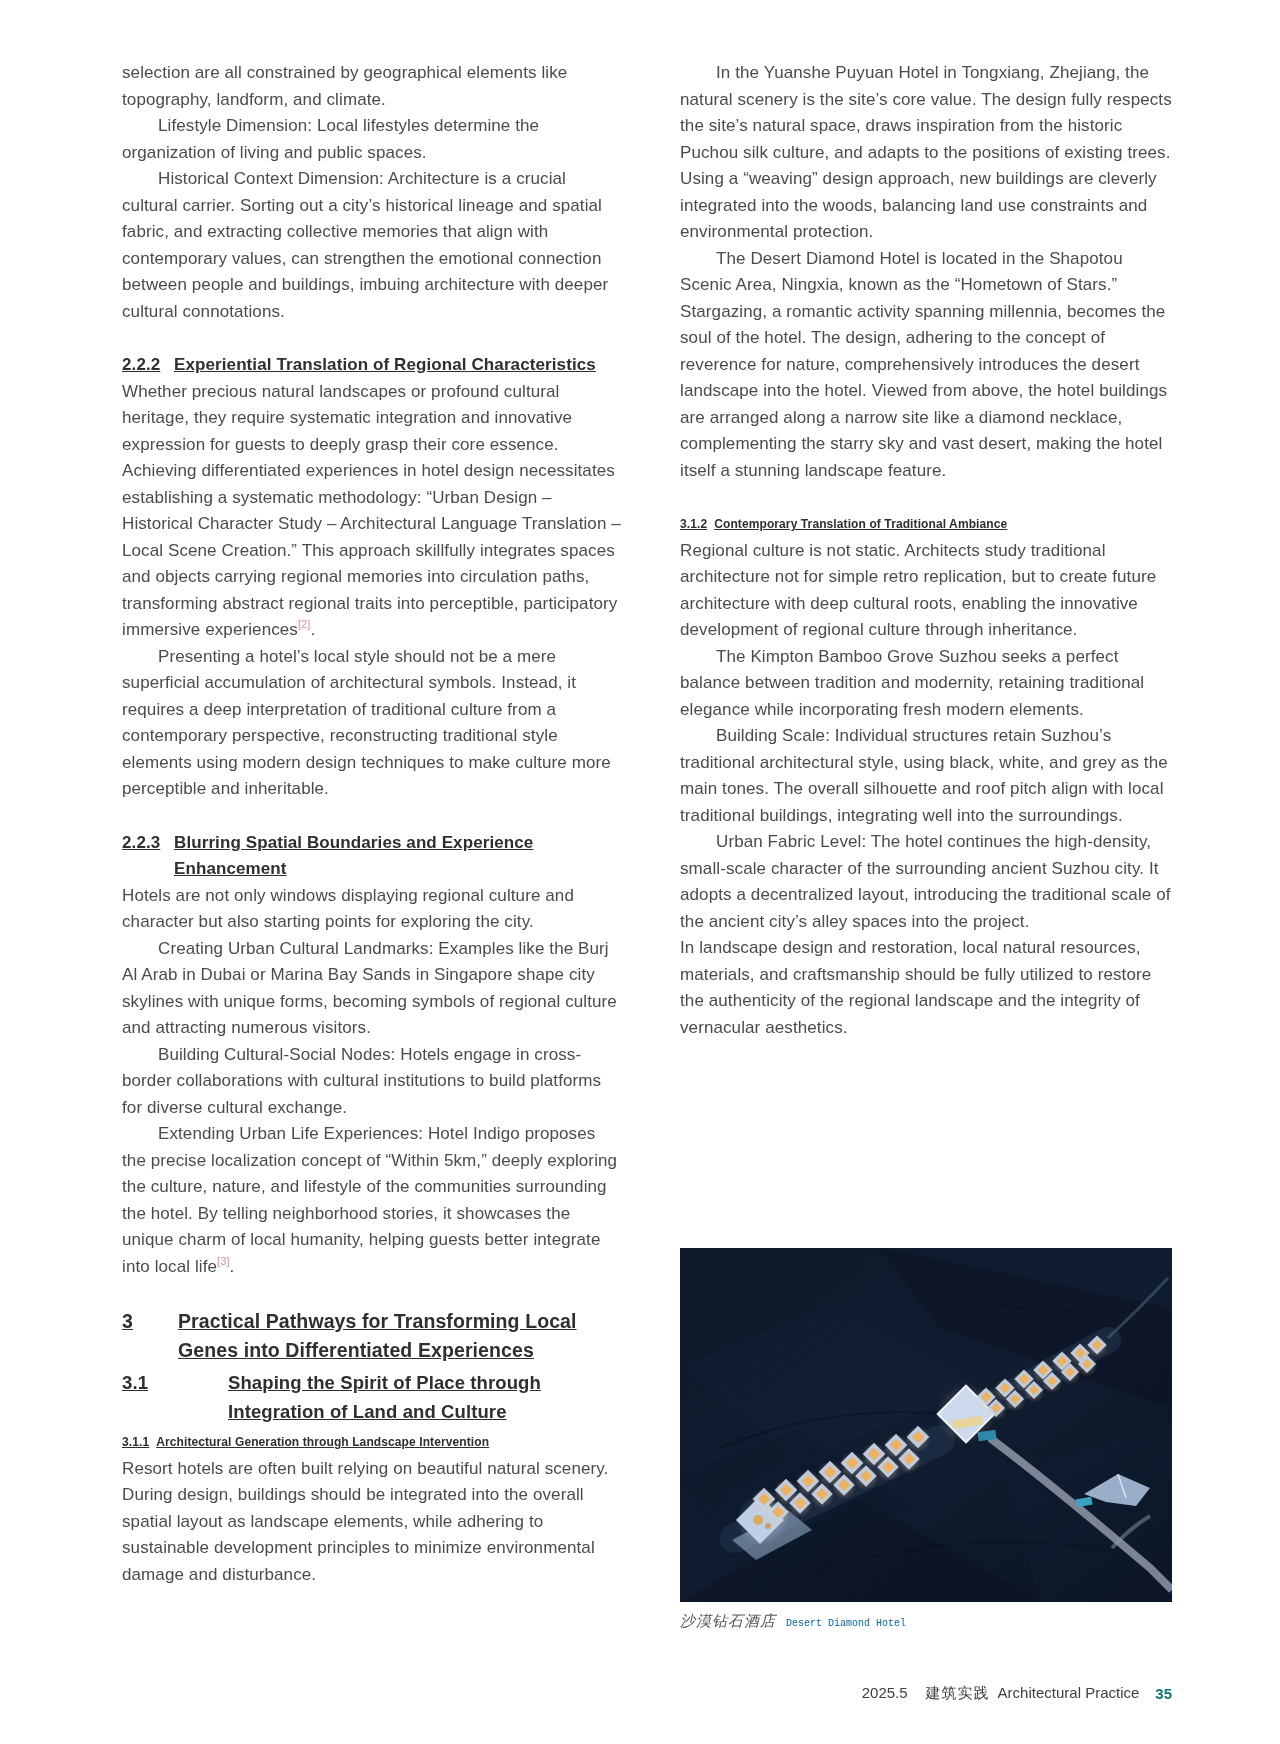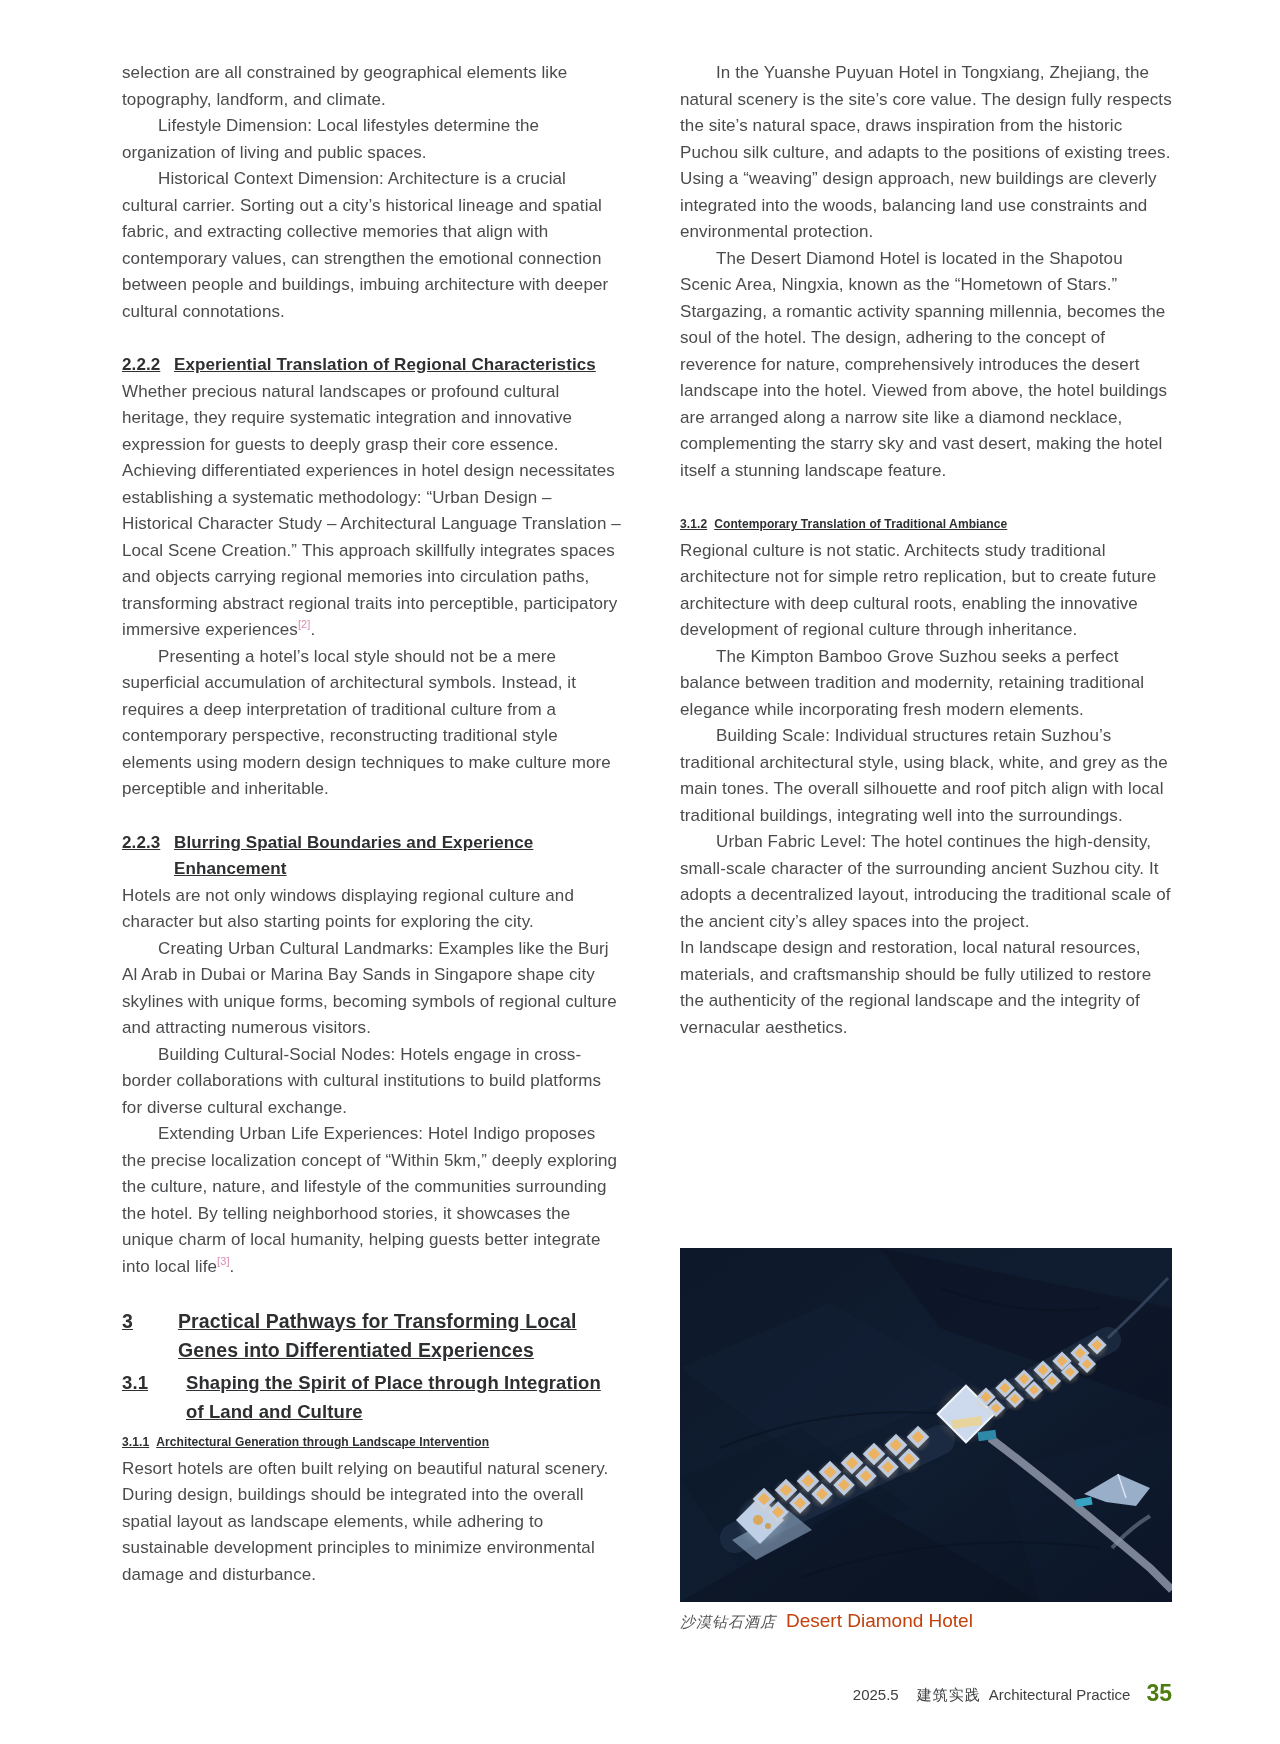--- a/index.html
+++ b/index.html
@@ -12,41 +12,41 @@
 
   .col{position:absolute;top:60px;font-size:17px;line-height:26.5px;color:#4a4b4d;letter-spacing:0.1px;}
   #col-left{left:122px;width:500px;}
   #col-right{left:680px;width:492px;}
 
   .p{margin:0;}
   .p.indent{text-indent:36px;}
 
   .h{font-weight:bold;color:#2e2f31;margin-top:27px;display:flex;line-height:26.5px;text-decoration:underline;}
   .h .hnum{flex:0 0 auto;}
-  .h + .h{margin-top:3px;}
+  .h + .h{margin-top:3px;gap:42px;}
   .h1{font-size:19.5px;line-height:29px;}
   .h1 .hnum{width:56px;}
   .h1b{font-size:18.5px;line-height:29px;}
   .h1b .hnum{width:64px;}
   .h2 .hnum{width:52px;}
   .h3{display:block;white-space:nowrap;font-size:12px;}
   .h3 .hnum{margin-right:7px;}
 
   sup.ref{color:#d98bb1;font-size:11px;line-height:0;font-weight:normal;}
 
   .figure{position:absolute;left:680px;top:1248px;width:492px;}
   .figure svg{display:block;}
   .caption{margin-top:9px;font-size:15px;color:#515254;line-height:20px;}
   .caption .zh{letter-spacing:1px;font-style:italic;}
-  .caption .en{margin-left:10px;color:#c2410c;font-size:19px;}
+  .caption .en{margin-left:10px;color:#0369a1;font-size:10px;font-family:Liberation Mono, monospace;}
 
   .footer{position:absolute;top:1682px;left:0;width:1172px;text-align:right;font-size:15px;color:#3f4042;line-height:22px;}
   .footer .zh{margin-left:18px;letter-spacing:1px;}
   .footer .en{margin-left:8px;}
-  .footer .pn{margin-left:16px;font-weight:bold;font-size:23px;color:#4d7c0f;vertical-align:-1px;}
+  .footer .pn{margin-left:16px;font-weight:bold;font-size:15px;color:#0f766e;vertical-align:-1px;}
 </style>
 </head>
 <body>
 
 <div class="page">
 
   <div class="col" id="col-left">
       <p class="p">selection are all constrained by geographical elements like topography, landform, and climate.</p>
       <p class="p indent">Lifestyle Dimension: Local lifestyles determine the organization of living and public spaces.</p>
       <p class="p indent">Historical Context Dimension: Architecture is a crucial cultural carrier. Sorting out a city’s historical lineage and spatial fabric, and extracting collective memories that align with contemporary values, can strengthen the emotional connection between people and buildings, imbuing architecture with deeper cultural connotations.</p>

